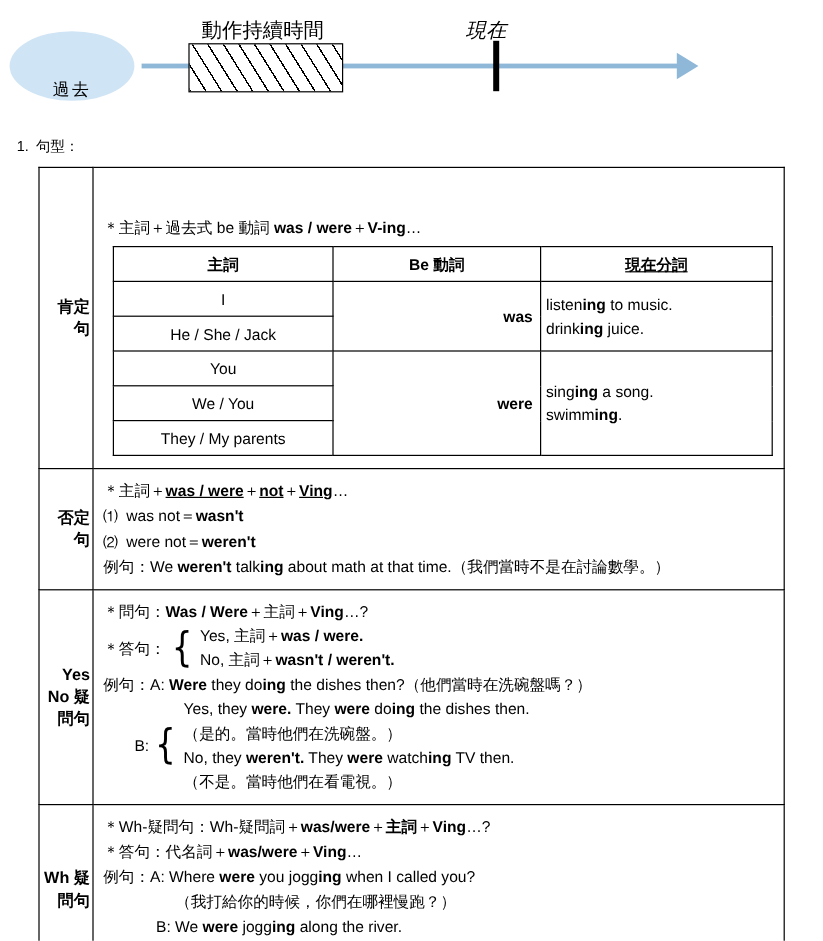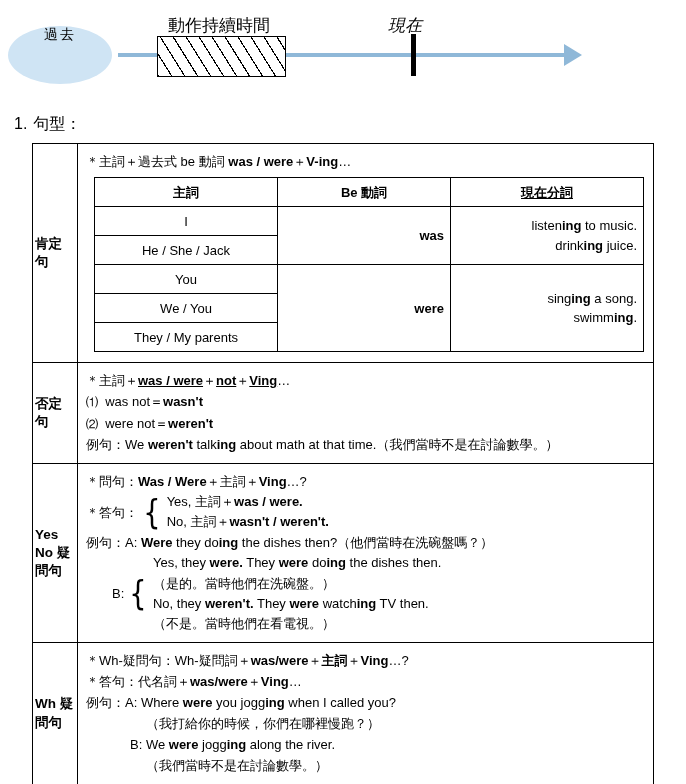--- a/index.html
+++ b/index.html
@@ -24,21 +24,21 @@
     margin: 0;
   }
   .tl-circle {
     position: absolute;
     top: 26px;
     width: 104px;
     height: 58px;
     border-radius: 50%;
     background: #cfe4f4;
     display: flex;
-    align-items: flex-start;
+    align-items: flex-end;
     justify-content: center;
     font-size: 14px;
     letter-spacing: 2px;
   }
   .tl-circle.left { left: 8px; }
   .tl-circle.right { right: 8px; }
 
   .tl-line {
     position: absolute;
     left: 118px;
@@ -78,50 +78,50 @@
     position: absolute;
     font-size: 17px;
     white-space: nowrap;
   }
   .tl-label.dur { left: 168px; top: 14px; }
   .tl-label.now { left: 388px; top: 14px; font-style: italic; }
 
   
   .heading {
     margin: 6px 0 8px 14px;
-    font-size: 16px;
+    font-size: 12px;
   }
   .heading .num { margin-right: 6px; }
 
   
   table.main {
     border-collapse: collapse;
     margin-left: 32px;
     width: 622px;
     table-layout: fixed;
   }
   table.main > tbody > tr > td {
     border: 1px solid #000;
     vertical-align: middle;
   }
   td.rowlabel {
     width: 40px;
-    text-align: left;
+    text-align: right;
     font-weight: bold;
     font-size: 13.5px;
     line-height: 1.35;
     padding: 2px;
     margin-top: 12px;
   }
   td.content {
     padding: 7px 8px 8px 8px;
     vertical-align: top;
     line-height: 1.62;
   }
-  .star { letter-spacing: 0px; }
+  .star { letter-spacing: 0px; margin-top: 32px; }
   b { font-weight: bold; }
   u { text-decoration: underline; }
 
   
   table.inner {
     border-collapse: collapse;
     width: 510px;
     margin: 5px 0 2px 8px;
     table-layout: fixed;
   }
@@ -138,23 +138,22 @@
   }
   table.inner td.subj {
     text-align: center;
     height: 22px;
   }
   table.inner td.bev {
     text-align: right;
     font-weight: bold;
   }
   table.inner td.part {
-    padding-left: 22px;
+    padding-left: 4px;
     line-height: 1.5;
-    text-align: right;
   }
   .col-subj { width: 170px; }
   .col-be { width: 160px; }
   .col-part { width: 180px; text-decoration: underline; }
 
   
   .brace-row {
     display: flex;
     align-items: center;
   }

